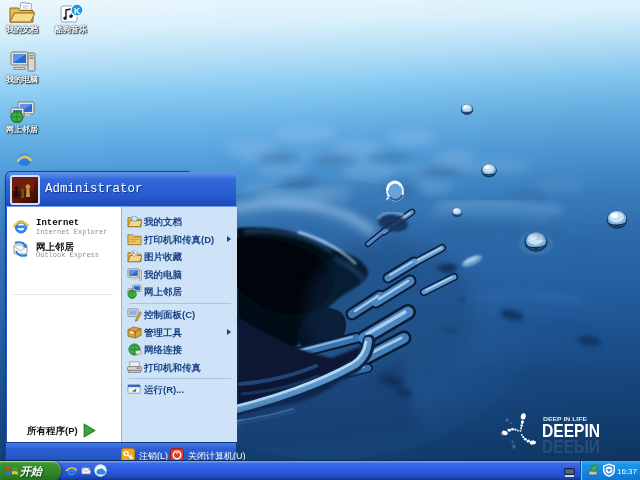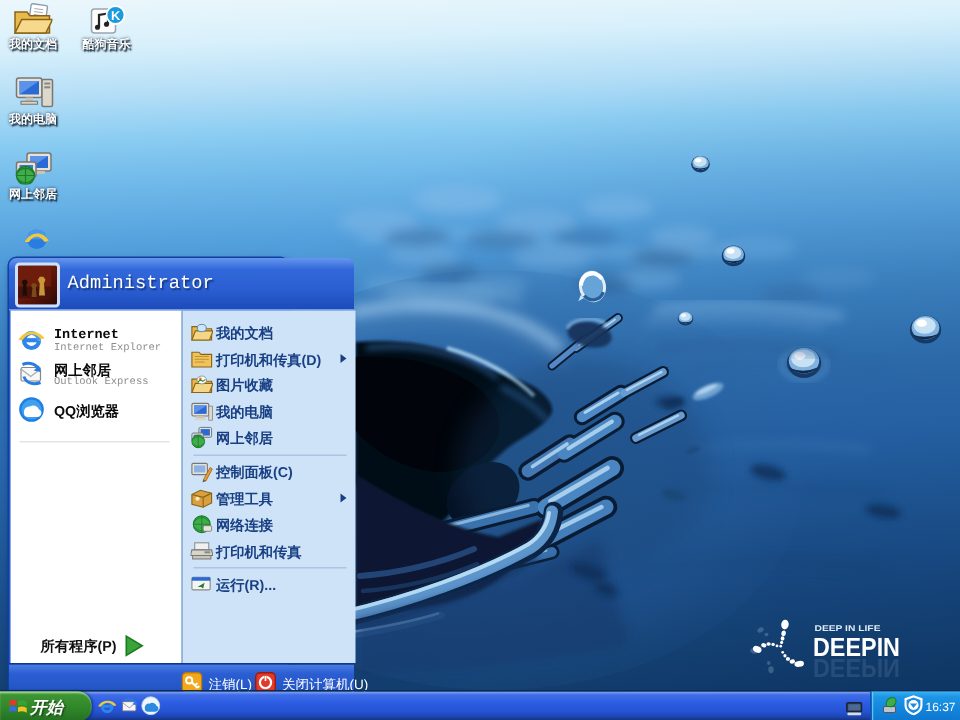--- a/index.html
+++ b/index.html
@@ -341,28 +341,20 @@
    <div class="li" style="top:33px">
      <svg class="ic" viewBox="0 0 18 18">
             <rect x="2" y="5" width="13" height="9" rx="1" fill="#f8f8f8" stroke="#888" stroke-width="0.8"></rect>
             <path d="M2,6 l6.5,5 L15,6" fill="none" stroke="#aaa" stroke-width="0.8"></path>
             <path d="M3,3 C8,1 13,3 14,7" fill="none" stroke="#2a7de0" stroke-width="2"></path>
             <path d="M14,3.5 L15,8 L10.5,7" fill="#2a7de0"></path>
             <path d="M15,15 C10,17 5,15 4,11" fill="none" stroke="#2a7de0" stroke-width="2"></path>
           </svg>
      <div class="tc" style="top:1px">网上邻居</div>
           <div class="t2" style="top:11px">Outlook Express</div>
-   </div>
-   <div class="li" style="top:57px">
-     <svg class="ic" viewBox="0 0 18 18">
-            <circle cx="9" cy="9" r="8.2" fill="#1f7de4"></circle>
-            <circle cx="9" cy="9" r="6.7" fill="#3ea0f0"></circle>
-            <path d="M4,11 a3.5,3.5 0 0,1 4,-4 a4,4 0 0,1 6,2 a2.6,2.6 0 0,1 -1,5 l-7,0 a2.8,2.8 0 0,1 -2,-3 Z" fill="#fff"></path>
-          </svg>
-     <div class="tc">QQ浏览器</div>
    </div>
    <div class="lsep" style="top:87px"></div>
    <div id="allprog">
     <div class="t">所有程序(P)</div>
     <svg style="position:absolute;left:74px;top:2px" width="17" height="17" viewBox="0 0 16 16">
             <path d="M3,2 L13,8 L3,14 Z" fill="#3aa33a" stroke="#1c7c1c" stroke-width="1"></path>
           </svg>
    </div>
  </div>
  <div id="rcol">

